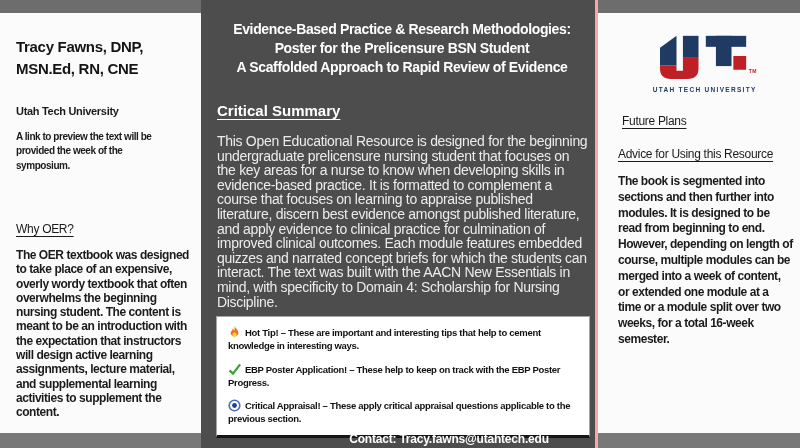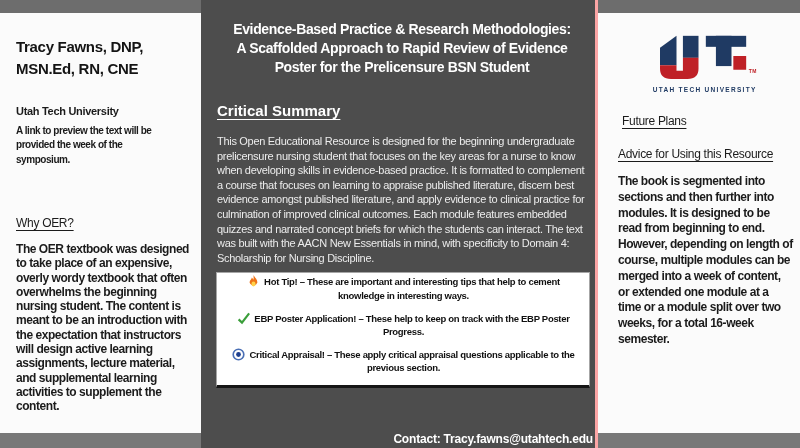--- a/index.html
+++ b/index.html
@@ -11,36 +11,36 @@
     color:#1b1b1b;
     overflow:hidden;
   }
   .top-bar   { position:absolute; top:0;    left:0; width:800px; height:13px; background:#6d6d6d; z-index:1; }
   .bottom-bar{ position:absolute; top:433px; left:0; width:800px; height:15px; background:#787878; z-index:1; }
 
   
   .left-panel { position:absolute; left:0; top:13px; width:194px; height:420px; background:#fbfbfb; z-index:2; padding:23px 0 0 16px; }
   .author { font-size:15px; font-weight:700; letter-spacing:-0.3px; line-height:1.45; width:150px; color:#141414; }
   .institution { margin-top:25px; font-size:11px; font-weight:700; letter-spacing:-0.3px; }
-  .preview-note { margin-top:7px; font-size:10px; font-weight:700; letter-spacing:-0.45px; line-height:1.45; width:162px; }
+  .preview-note { margin-top:13px; font-size:10px; font-weight:700; letter-spacing:-0.45px; line-height:1.45; width:162px; }
   .side-heading { font-size:12px; font-weight:400; letter-spacing:-0.3px; text-decoration:underline; text-underline-offset:3px; white-space:nowrap; }
   .why-heading { margin-top:49px; }
   .side-body { font-size:12px; font-weight:700; letter-spacing:-0.45px; line-height:14.3px; }
   .why-body { margin-top:12px; width:178px; }
 
   
   .center-panel { position:absolute; left:201px; top:0; width:397px; height:448px; background:#4d4d4d; border-right:3px solid #fca5a5; z-index:3; padding:20px 0 0 16px; }
   .poster-title { text-align:center; color:#fff; font-weight:700; font-size:14px; letter-spacing:-0.35px; line-height:19px; margin-left:-8px; white-space:nowrap; }
   .center-heading { margin-top:25px; color:#fff; font-size:15px; font-weight:700; text-decoration:underline; text-underline-offset:3px; }
-  .summary { margin-top:15px; width:374px; color:#ececec; font-size:11px; font-weight:400; letter-spacing:-0.3px; line-height:14.6px; }
-  .tip-box { margin-top:7px; margin-left:-1px; width:374px; background:#fff; border:1px solid #a6a6a6; border-bottom:3px solid #161616; padding:2px 10px 6px 11px;text-align:center; }
+  .summary { margin-top:15px; width:374px; color:#ececec; font-size:14px; font-weight:400; letter-spacing:-0.3px; line-height:14.6px; }
+  .tip-box { margin-top:7px; margin-left:-1px; width:374px; background:#fff; border:1px solid #a6a6a6; border-bottom:3px solid #161616; padding:9px 10px 6px 11px; }
   .tip { font-size:9.5px; font-weight:700; letter-spacing:-0.3px; line-height:13.2px; color:#111; margin-bottom:10px; }
   .tip:last-child { margin-bottom:4px; }
   .tip-icon { display:inline-block; width:13px; height:13px; vertical-align:-3px; margin-right:4px; }
-  .contact { position:absolute; bottom:2px; left:104px; right:2px; text-align:right; color:#fff; font-size:12px; font-weight:700; letter-spacing:-0.2px; }
+  .contact { position:absolute; bottom:2px; left:104px; right:2px; text-align:center; color:#fff; font-size:12px; font-weight:700; letter-spacing:-0.2px; }
 
   
   .right-panel { position:absolute; left:605px; top:13px; width:195px; height:420px; background:#fbfbfb; z-index:2; padding:20px 0 0 13px; }
   .logo-block { width:100%; text-align:center; padding-right:10px; }
   .logo-mark { position:relative; display:inline-block; }
   .logo-tm { position:absolute; right:-9px; bottom:9px; font-size:5px; font-weight:700; color:#bf2026; letter-spacing:0.5px; }
   .logo-wordmark { margin-top:3px; color:#bf2026; font-size:16px; font-weight:400; letter-spacing:3.5px; text-indent:3.5px; }
   .logo-subtitle { margin-top:3px; color:#1f3a63; font-size:6.5px; font-weight:700; letter-spacing:1.3px; text-indent:1.3px; }
   .fp-heading { margin-top:21px; margin-left:4px; }
   .fp-body { margin-top:13px; margin-left:4px; width:160px; font-size:10px; font-weight:700; letter-spacing:-0.45px; line-height:15.6px; }
@@ -57,22 +57,22 @@
   <div class="author">Tracy Fawns, DNP, MSN.Ed, RN, CNE</div>
   <div class="institution">Utah Tech University</div>
   <div class="preview-note">A link to preview the text will be provided the week of the symposium.</div>
   <div class="side-heading why-heading">Why OER?</div>
   <div class="side-body why-body">The OER textbook was designed to take place of an expensive, overly wordy textbook that often overwhelms the beginning nursing student. The content is meant to be an introduction with the expectation that instructors will design active learning assignments, lecture material, and supplemental learning activities to supplement the content.</div>
 </div>
 
 <div class="center-panel">
   <div class="poster-title">
     <div>Evidence-Based Practice &amp; Research Methodologies:</div>
+    <div>Poster for the Prelicensure BSN Student</div>
     <div>A Scaffolded Approach to Rapid Review of Evidence</div>
-    <div>Poster for the Prelicensure BSN Student</div>
   </div>
 
   <div class="center-heading">Critical Summary</div>
   <div class="summary">This Open Educational Resource is designed for the beginning undergraduate prelicensure nursing student that focuses on the key areas for a nurse to know when developing skills in evidence-based practice. It is formatted to complement a course that focuses on learning to appraise published literature, discern best evidence amongst published literature, and apply evidence to clinical practice for culmination of improved clinical outcomes. Each module features embedded quizzes and narrated concept briefs for which the students can interact. The text was built with the AACN New Essentials in mind, with specificity to Domain 4: Scholarship for Nursing Discipline.</div>
 
   <div class="tip-box">
     <div class="tip">
       <span class="tip-icon"><svg width="13" height="13" viewBox="0 0 12 12">
             <path d="M6 0C7 2.4 9.6 3.4 9.6 6.9A3.8 3.8 0 0 1 2.4 6.9C2.4 4.9 4 4.3 4.5 2.3C5.4 3.2 5.9 4.2 5.9 4.4C6.3 3 6 1.4 6 0Z" fill="#ee7318"></path>
             <ellipse cx="6" cy="8.4" rx="1.9" ry="2.3" fill="#ffd24a"></ellipse>

